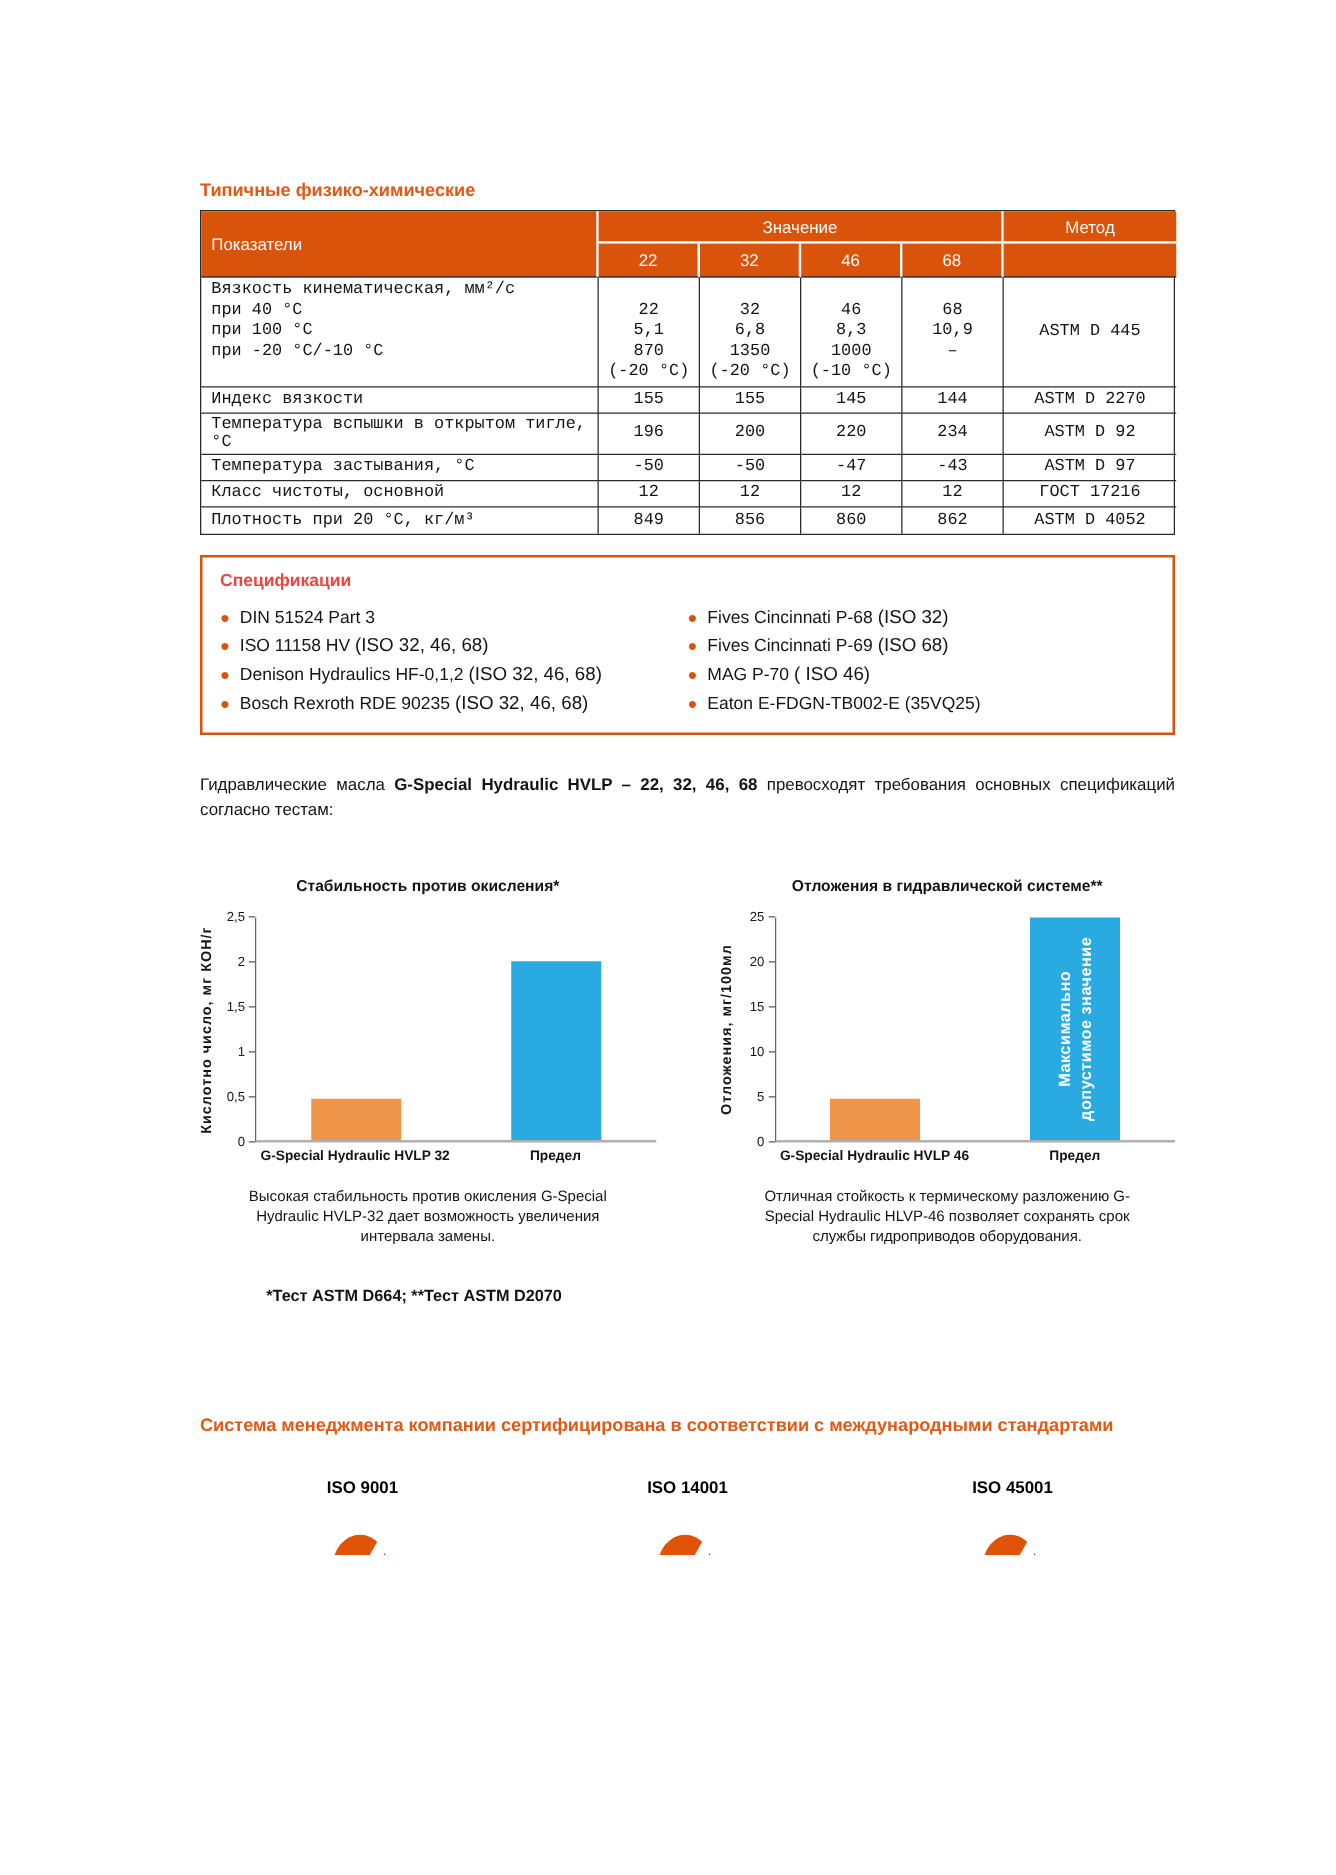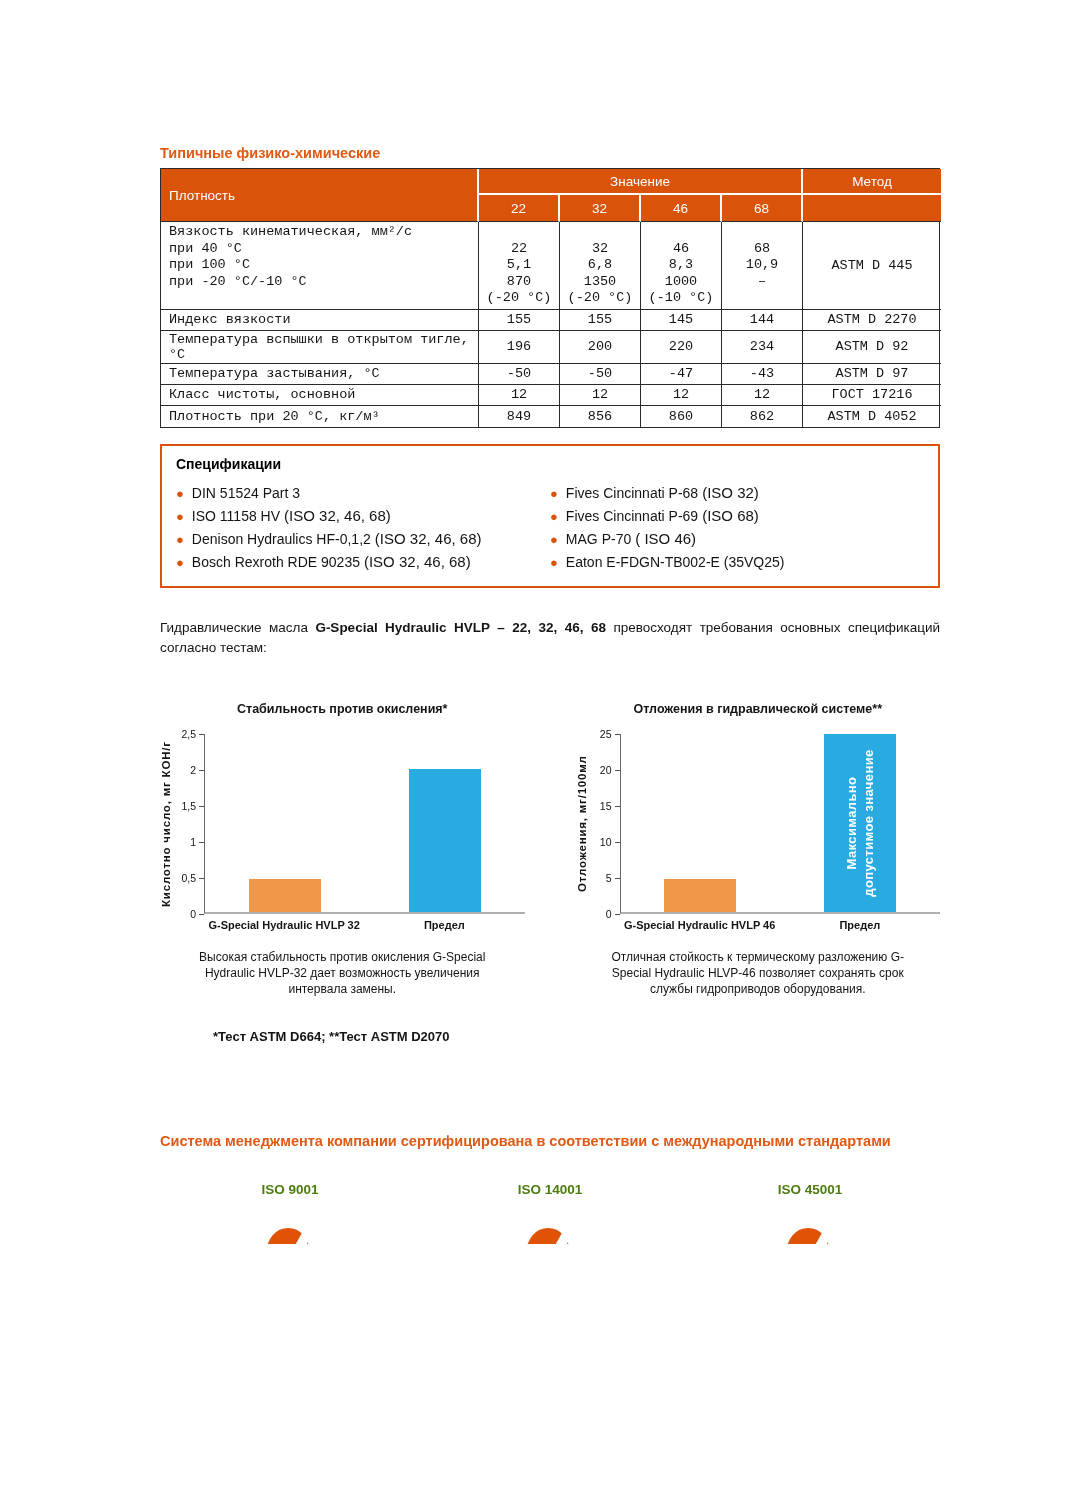--- a/index.html
+++ b/index.html
@@ -26,21 +26,21 @@
   .h-empty { border-bottom:1.5px solid #2a2a2a; }
   .bcell { border-right:1px solid #2a2a2a; border-bottom:1px solid #2a2a2a; text-align:center; vertical-align:middle; height:21px; padding:1px 3px;font-family:Liberation Mono, monospace; }
   .bcell.last-col { border-right:0; }
   tr.last-row .bcell { border-bottom:0; }
   .bcell.param { text-align:left; padding-left:8px; }
   .vtop { vertical-align:top; padding-top:2px; padding-bottom:2px; }
   .ln { display:block; line-height:16.5px; min-height:16.5px; }
 
   
   .spec-box { border:2px solid #D9530A; margin-top:16px; padding:10px 14px 12px 14px; }
-  .spec-title { color:#000000; font-weight:bold; font-size:14px; margin-bottom:10px; }
+  .spec-title { color:#ef4444; font-weight:bold; font-size:14px; margin-bottom:10px; }
   .spec-cols { display:flex; }
   .spec-col { width:50%; }
   .spec-item { font-size:14px; line-height:22px; display:flex; align-items:baseline; }
   .bullet { color:#D9530A; margin-right:8px; font-size:13px; }
   .spec-note { font-size:15px; margin-left:4px; }
 
   
   .intro { margin-top:30px; font-size:13.5px; line-height:20px; text-align:justify; }
 
   
@@ -62,21 +62,21 @@
                width:176px; text-align:center; color:#fff; font-weight:bold; font-size:13px; line-height:17px; letter-spacing:0.4px; }
   .xlabels { display:flex; padding-top:5px; }
   .xlabel { flex:1; text-align:center; font-weight:bold; font-size:11px; }
   .caption { margin:18px auto 0 auto; width:330px; text-align:center; font-size:12px; line-height:16px; }
   .footnote { margin-top:32px; margin-left:53px; font-size:13px;font-weight:bold; }
 
   
   .cert-heading { margin-top:86px; color:#E05A14; font-weight:bold; font-size:14.5px; line-height:22px; text-align:justify; }
   .cert-row { display:flex; margin-top:30px; }
   .cert-item { flex:1; display:flex; flex-direction:column; align-items:center; }
-  .cert-label { color:#4d7c0f; font-weight:bold; font-size:13.5px; }
+  .cert-label { color:#000000; font-weight:bold; font-size:13.5px; }
   .cert-icon { margin-top:22px; width:50px; height:62px; }
 </style>
 </head>
 <body>
 
 <div class="page">
   <div class="content">
 
     <div class="sec-title">Типичные физико-химические</div>
 
@@ -85,21 +85,21 @@
         <colgroup>
           <col class="c-param">
             <col class="c-val">
             <col class="c-val">
             <col class="c-val">
             <col class="c-val">
             <col class="c-method">
         </colgroup>
         <tbody>
           <tr>
-            <td class="hcell h-param" rowspan="2">Плотность</td>
+            <td class="hcell h-param" rowspan="2">Показатели</td>
             <td class="hcell h-value" colspan="4">Значение</td>
             <td class="hcell h-method">Метод</td>
           </tr>
           <tr>
             <td class="hcell h-grade">22</td>
             <td class="hcell h-grade">32</td>
             <td class="hcell h-grade">46</td>
             <td class="hcell h-grade">68</td>
             <td class="hcell h-empty"></td>
           </tr>

